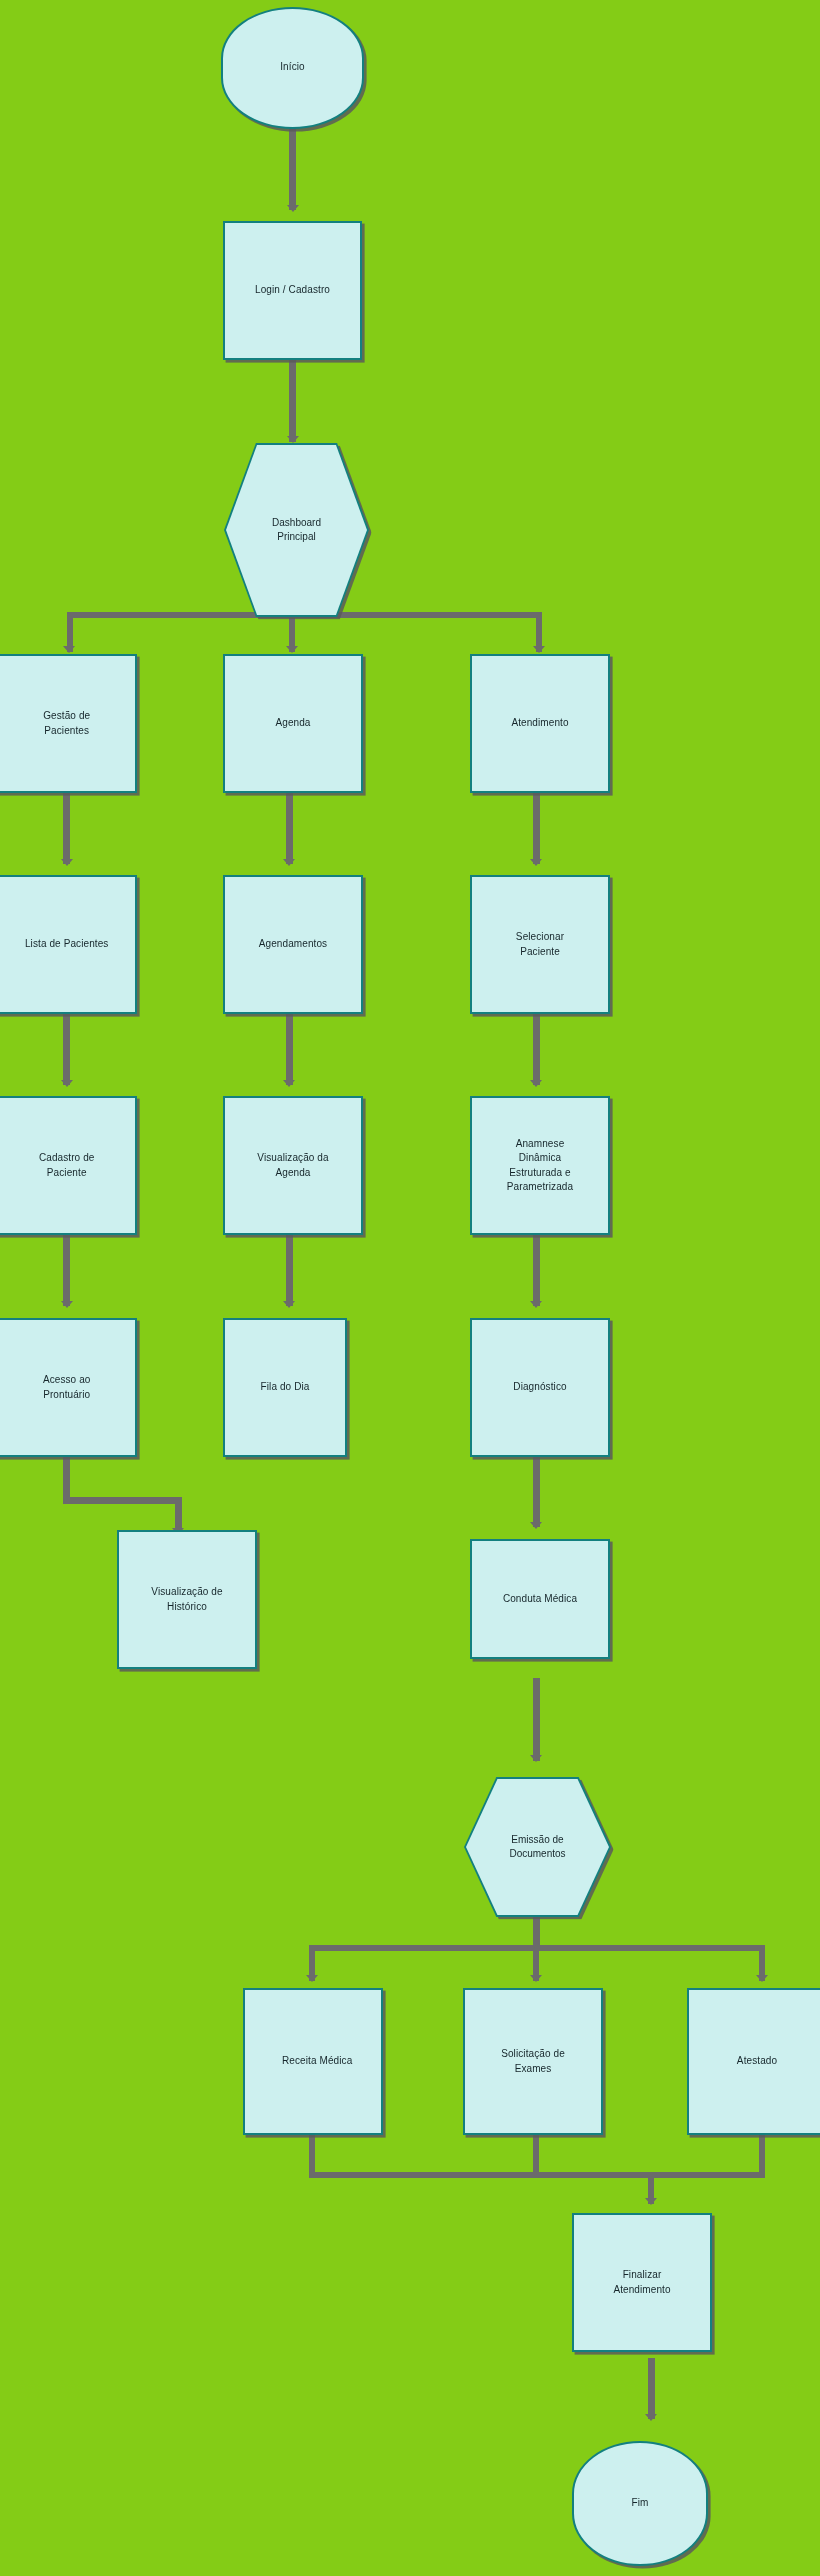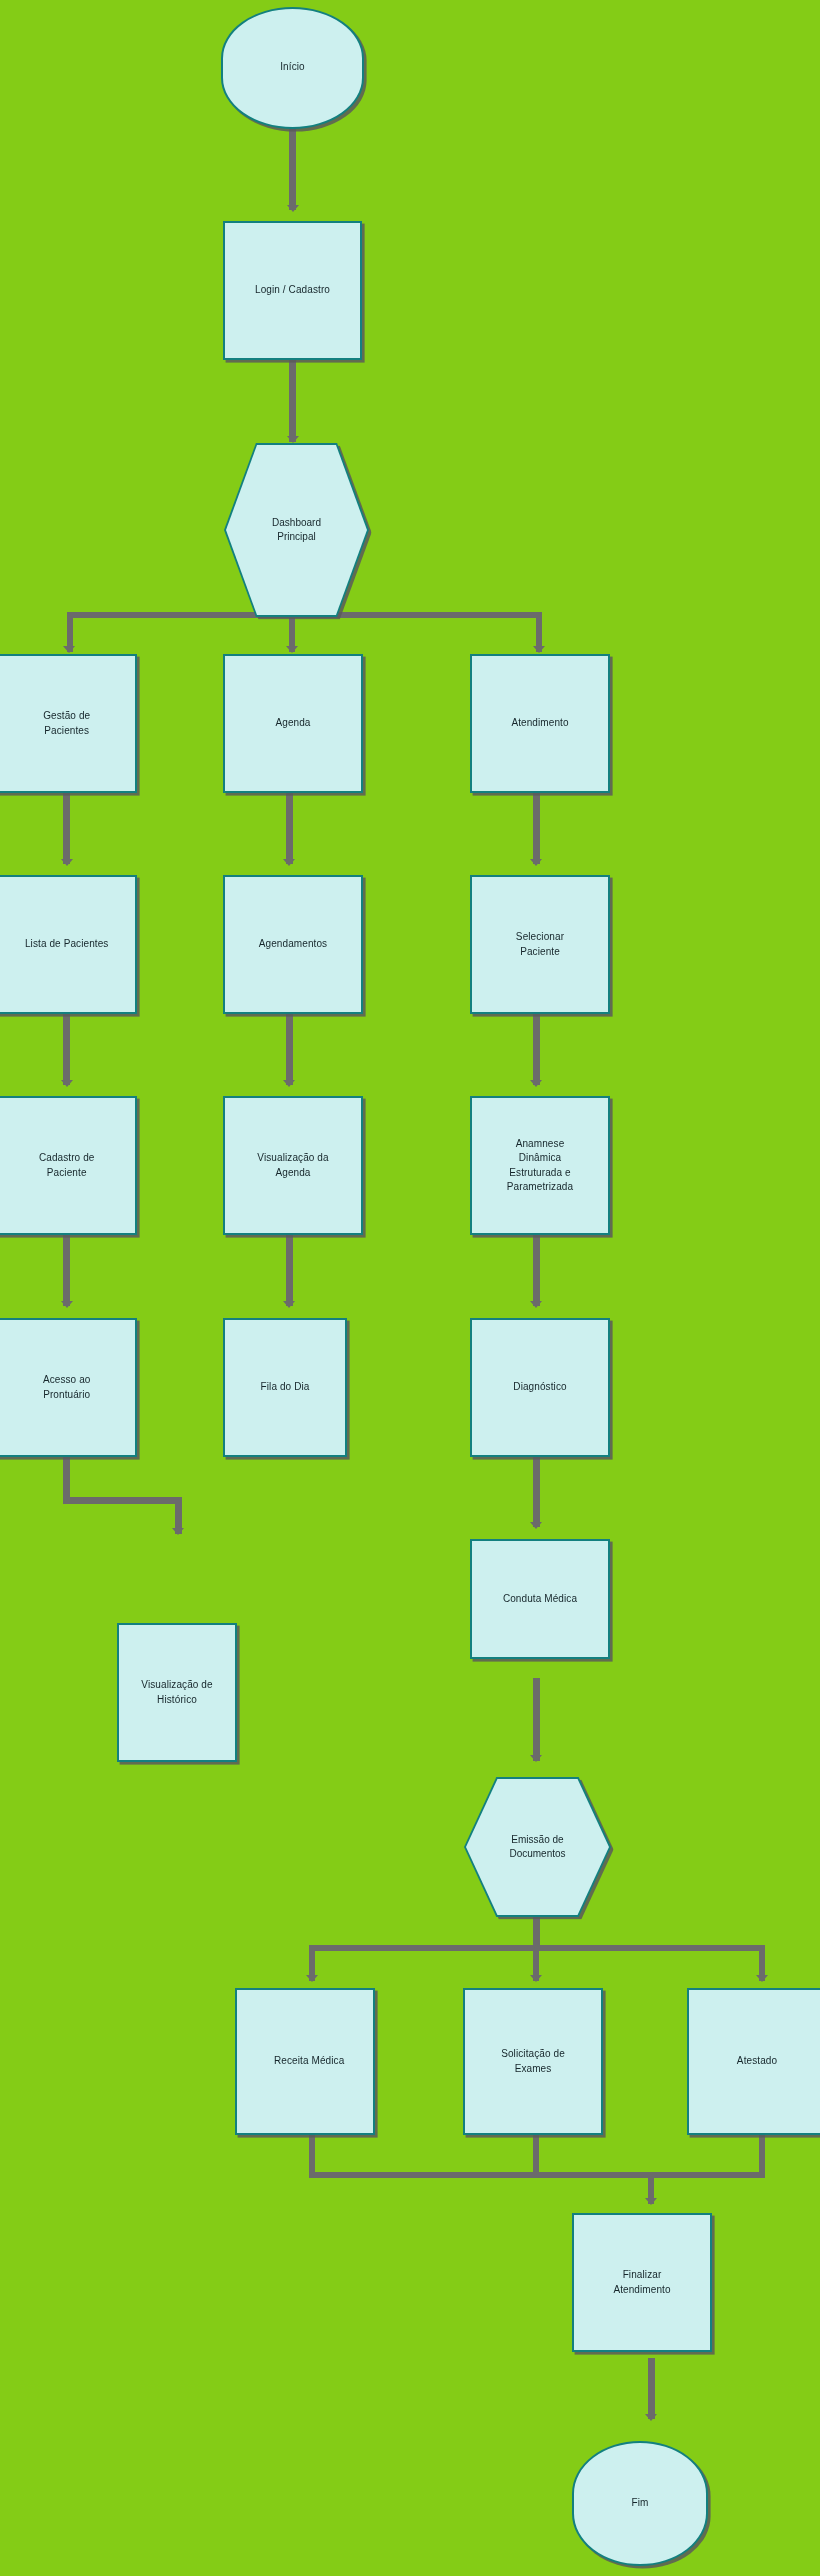--- a/index.html
+++ b/index.html
@@ -224,37 +224,37 @@
     <span class="lbl">Acesso ao
 Prontuário</span>
   </div>
   <div class="node shadow" style="left:223px;top:1318px;width:124px;height:139px;">
     <span class="lbl">Fila do Dia</span>
   </div>
   <div class="node shadow" style="left:470px;top:1318px;width:140px;height:139px;">
     <span class="lbl">Diagnóstico</span>
   </div>
 
-  <div class="node shadow" style="left:117px;top:1623px;width:120px;height:139px;">
+  <div class="node shadow" style="left:117px;top:1530px;width:140px;height:139px;">
     <span class="lbl">Visualização de
 Histórico</span>
   </div>
   <div class="node shadow" style="left:470px;top:1539px;width:140px;height:120px;">
     <span class="lbl">Conduta Médica</span>
   </div>
 
   <div class="hex" style="left:464px;top:1777px;width:147px;height:140px;">
     <div class="hex-shadow"></div>
     <div class="hex-outer"></div>
     <div class="hex-inner"></div>
     <div class="hex-lbl">Emissão de
 Documentos</div>
   </div>
 
-  <div class="node shadow" style="left:235px;top:1988px;width:140px;height:147px;padding-left:15px;">
+  <div class="node shadow" style="left:243px;top:1988px;width:140px;height:147px;padding-left:15px;">
     <span class="lbl">Receita Médica</span>
   </div>
   <div class="node shadow" style="left:463px;top:1988px;width:140px;height:147px;">
     <span class="lbl">Solicitação de
 Exames</span>
   </div>
   <div class="node shadow" style="left:687px;top:1988px;width:140px;height:147px;">
     <span class="lbl">Atestado</span>
   </div>
 

